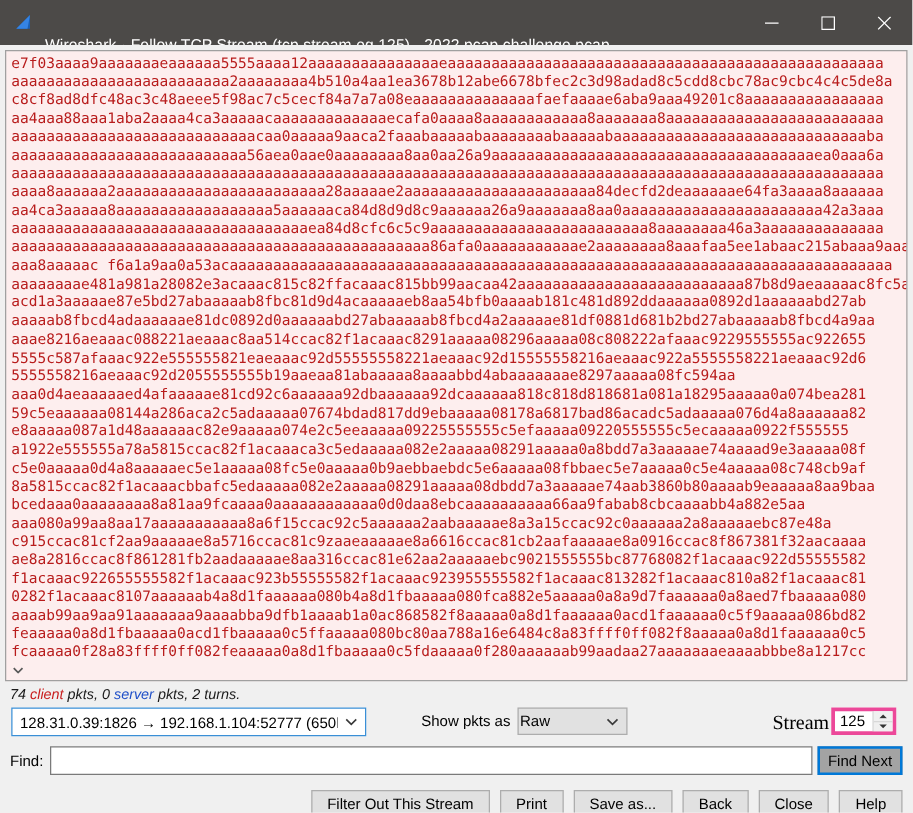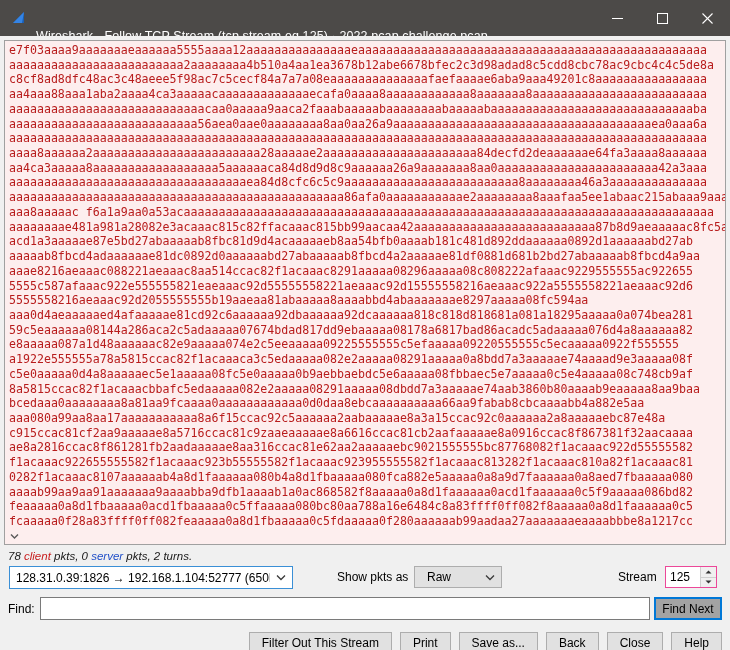--- a/index.html
+++ b/index.html
@@ -183,35 +183,36 @@
     top: 0;
     width: 88px;
     height: 22px;
     border: 1px solid #adadad;
     background: #e1e1e1;
     box-sizing: border-box;
     display: flex;
     align-items: center;
     font-size: 12px;
   }
-  #showdata-combo .cb-label { padding-left: 12px; flex: 1 1 auto; }
+  #showdata-combo .cb-label { padding-left: 1px; flex: 1 1 auto; }
 
   #stream-label {
     position: absolute;
     left: 618px;
     top: 4px;
-    font-size: 12px;
+    font-size: 16px;
+    font-family: Liberation Serif, serif;
   }
   #stream-spin {
     position: absolute;
     left: 665px;
     top: 0;
     width: 52px;
     height: 22px;
-    border: 1px solid #ec4899;
+    border: 3px solid #ec4899;
     background: #ffffff;
     box-sizing: border-box;
     display: flex;
     align-items: stretch;
     font-size: 12px;
   }
   #stream-spin .spin-value {
     flex: 1 1 auto;
     display: flex;
     align-items: center;
@@ -382,21 +383,21 @@
       </div>
       <div id="sb-thumb"></div>
       <div class="sb-arrow" id="sb-down">
         <svg width="9" height="6">
           <polyline points="1,1.5 4.5,5 8,1.5" fill="none" stroke="#5a5a5a" stroke-width="1.4"></polyline>
         </svg>
       </div>
     </div>
   </div>
 
-  <div id="status-line"><span>78</span><span>&nbsp;</span><span class="c-client">client</span><span> pkts, </span><span>0</span><span>&nbsp;</span><span class="c-server">server</span><span> pkts, 2 turns.</span></div>
+  <div id="status-line"><span>74</span><span>&nbsp;</span><span class="c-client">client</span><span> pkts, </span><span>0</span><span>&nbsp;</span><span class="c-server">server</span><span> pkts, 2 turns.</span></div>
 
   <div id="row-controls">
 
     <div id="stream-combo">
       <div class="cb-label">128.31.0.39:1826 → 192.168.1.104:52777 (650kB)</div>
       <div class="cb-arrow">
         <svg width="10" height="7">
           <polyline points="1,1.5 5,5.5 9,1.5" fill="none" stroke="#3a3a3a" stroke-width="1.3"></polyline>
         </svg>
       </div>

